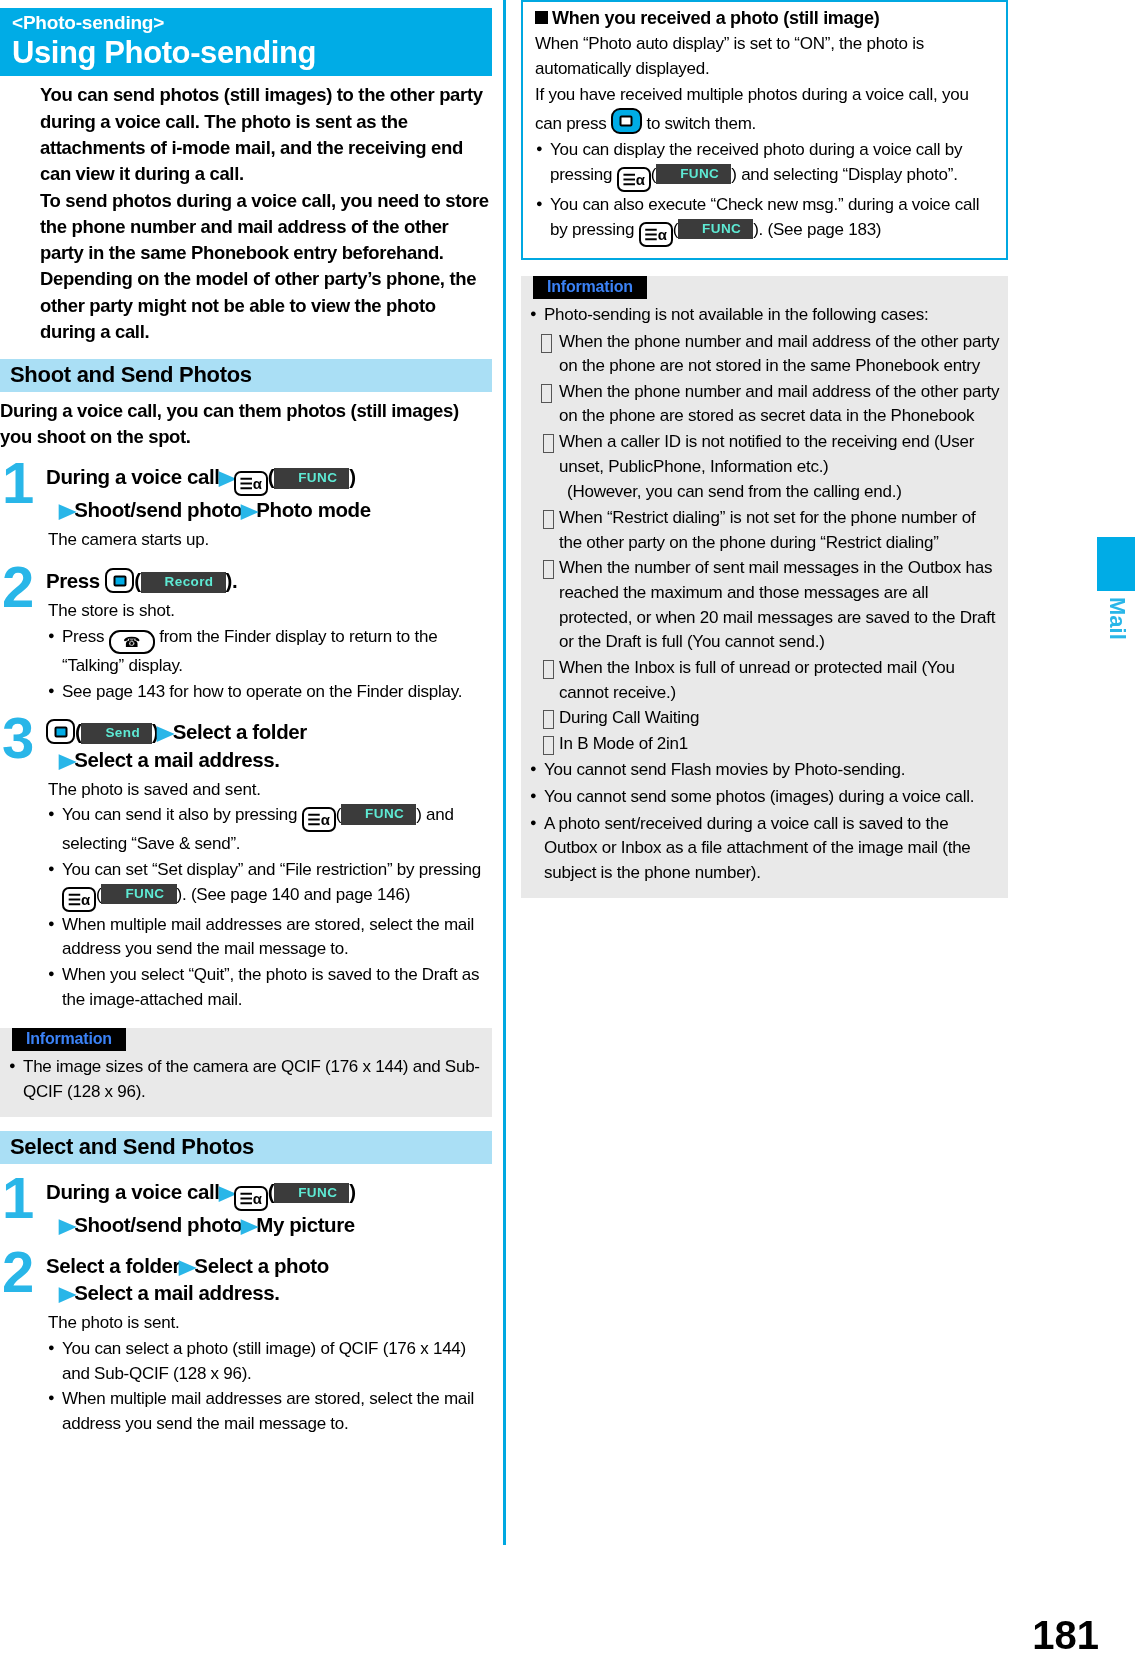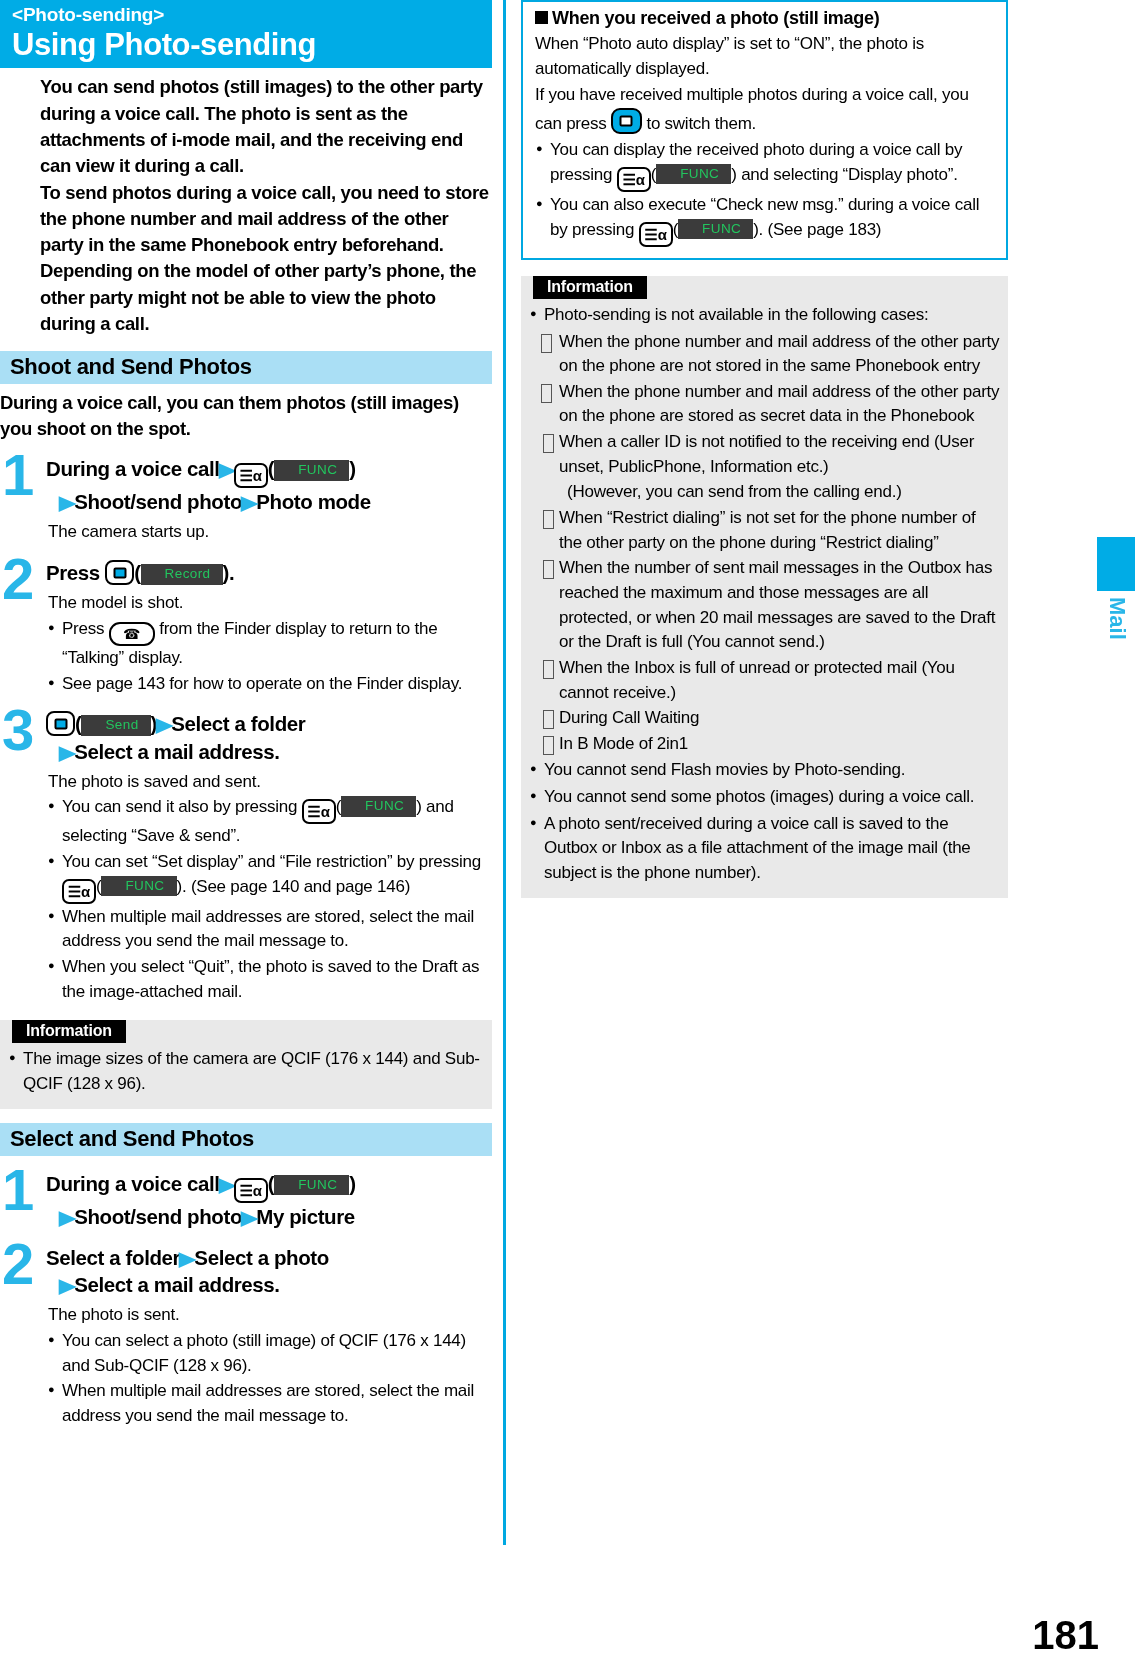--- a/index.html
+++ b/index.html
@@ -22,20 +22,21 @@
   .col-divider {
     position:absolute; left:503px; top:0px;
     width:3px; height:1545px; background:#00a8e1;
   }
 
   
   .chapter-head {
     background:#00ace6; color:#fff;
     padding:3px 0 6px 12px;
     width:492px;
+    margin-top:8px;
   }
   .chapter-head .kicker {
     font-size:19px; font-weight:bold; line-height:1.25;
     letter-spacing:-0.2px;
   }
   .chapter-head .title {
     font-size:31px; font-weight:bold; line-height:1.12;
     letter-spacing:-0.4px; margin-top:1px;
   }
 
@@ -118,22 +119,22 @@
     border:2.2px solid #000; border-radius:2px;
   }
   .key-tel { width:46px; height:24px; border-radius:11px; }
   .key-tel .g {
     display:block; width:100%; height:100%;
     line-height:21px; font-size:14px; text-align:center;
   }
 
   .softkey {
     display:inline-block; vertical-align:2px;
-    background:#3b3b3b; color:#22c55e;
-    font-size:13.5px; font-weight:normal;
+    background:#3b3b3b; color:#5eead4;
+    font-size:13.5px; font-weight:bold;
     letter-spacing:0.4px;
     padding:2px 12px 3px 24px;
     min-width:62px; text-align:center;
     line-height:1.15;
   }
   .softkey.wide { min-width:70px; }
 
   .arrow {
     display:inline-block; color:#29b6e8;
     font-size:19px; vertical-align:0px;
@@ -142,21 +143,21 @@
 
   
   .info-box {
     background:#e9e9e9;
     margin-top:16px;
     padding:0 0 10px 0;
     position:relative;
   }
   .info-tag {
     display:inline-block;
-    background:#000; color:#ffffff;
+    background:#000; color:#3b82f6;
     font-size:16px; font-weight:bold;
     letter-spacing:-0.2px;
     padding:2px 14px 3px 14px;
     margin-left:12px;
   }
   .info-box .rows { padding:2px 8px 0 8px; }
   .info-box .ib {
     font-size:17px; line-height:1.45; letter-spacing:-0.25px;
     position:relative; padding-left:15px; margin:2px 0;
   }
@@ -251,21 +252,21 @@
       </div>
     </div>
 
     <div class="step">
       <div class="step-num">2</div>
       <div class="step-title">
         <span class="ln"><span>Press</span>
           <span class="key key-center"><span class="sq"></span></span>(<span class="softkey">Record</span><span>).</span></span>
       </div>
       <div class="step-body">
-        <p class="plain">The model is shot.</p>
+        <p class="plain">The store is shot.</p>
         <div class="bullet"><span>Press</span>
           <span class="key key-tel"><span class="g">☎</span></span>
           <span>from the Finder display to return to the “Talking” display.</span></div>
         <div class="bullet">See page 143 for how to operate on the Finder display.</div>
       </div>
     </div>
 
     <div class="step">
       <div class="step-num">3</div>
       <div class="step-title">

